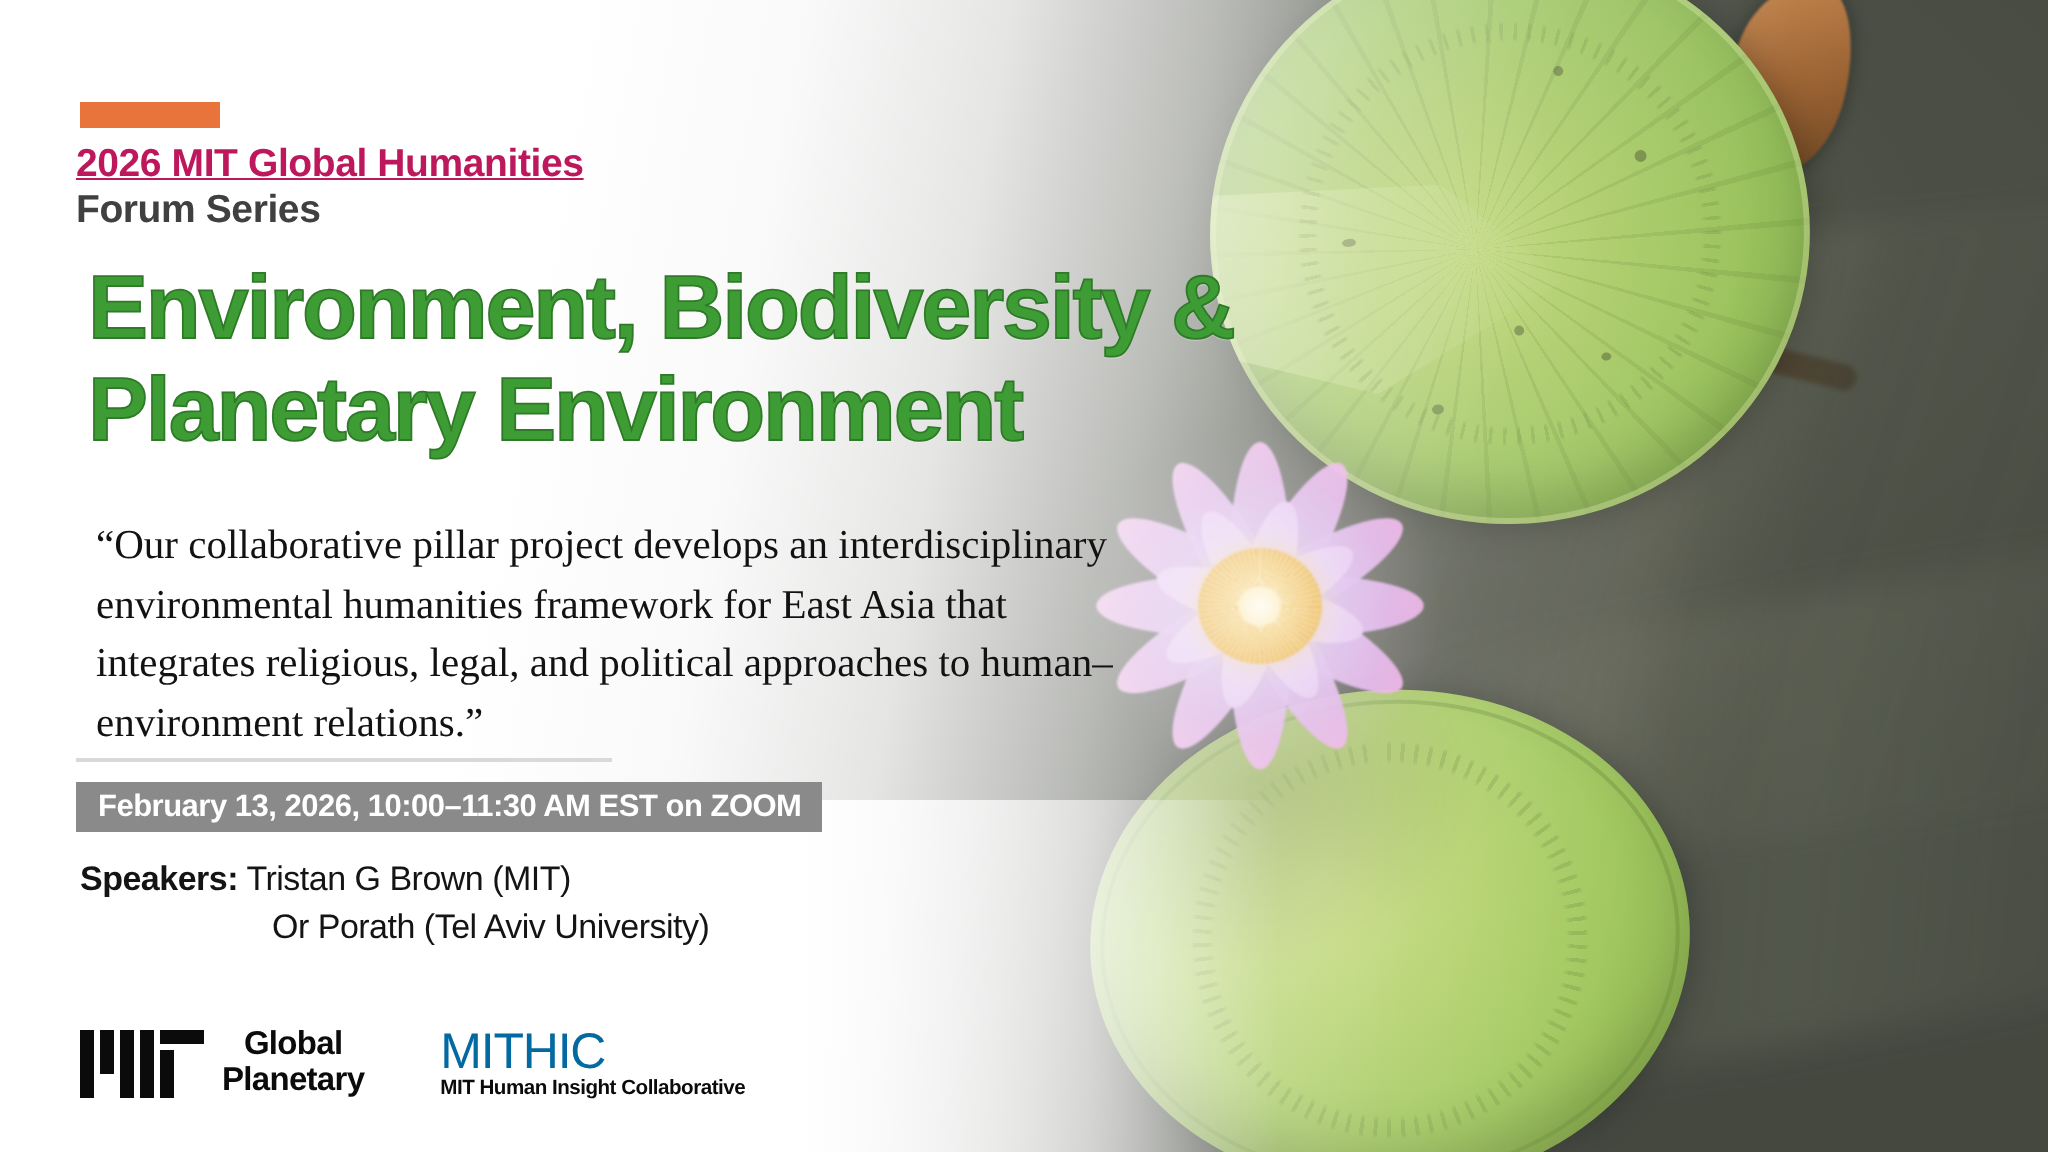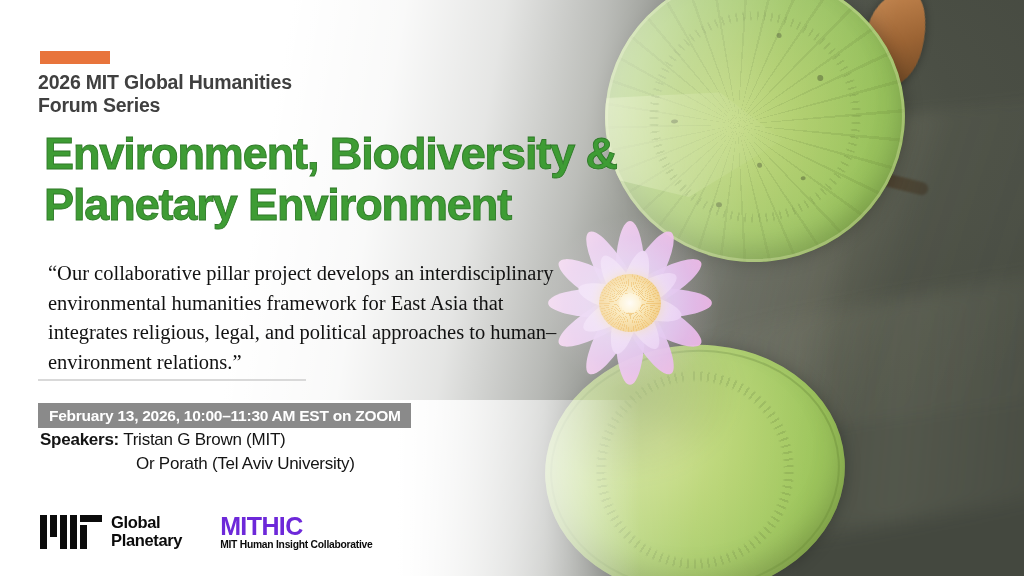--- a/index.html
+++ b/index.html
@@ -245,22 +245,23 @@
   }
   .eyebrow {
     position: absolute;
     left: 38px; top: 71px;
     line-height: 1.18;
   }
   .eyebrow-line1 {
     display: block;
     font-size: 19.5px;
     font-weight: bold;
-    color: #404040;
+    color: #be185d;
     letter-spacing: -0.2px;
+    text-decoration: underline;
   }
   .eyebrow-line2 {
     display: block;
     font-size: 19.5px;
     font-weight: bold;
     color: #404040;
     letter-spacing: -0.2px;
   }
   .headline {
     position: absolute;
@@ -289,21 +290,21 @@
 
   .divider {
     position: absolute;
     left: 38px; top: 379px;
     width: 268px; height: 2px;
     background: #d9d9d9;
   }
 
   .datebar {
     position: absolute;
-    left: 38px; top: 403px;
+    left: 38px; top: 391px;
     height: 25px;
     padding: 0 10px 0 11px;
     display: inline-flex;
     align-items: center;
     background: #8a8a8a;
     color: #ffffff;
     font-size: 15.5px;
     font-weight: bold;
     letter-spacing: -0.25px;
     white-space: nowrap;
@@ -334,28 +335,28 @@
     gap: 9px;
   }
   .mit-mark { display: block; }
   .mit-words {
     font-size: 16.5px;
     font-weight: bold;
     line-height: 1.08;
     color: #0b0b0b;
     letter-spacing: -0.35px;
   }
-  .mit-words span { display: block; }
+  .mit-words span { display: block; text-align: center; }
   .logo-mithic { line-height: 1; }
   .mithic-word {
     display: block;
     font-size: 25px;
-    font-weight: bold;
+    font-weight: normal;
     letter-spacing: -0.6px;
-    color: #6d28d9;
+    color: #0369a1;
   }
   .mithic-sub {
     display: block;
     font-size: 10.3px;
     font-weight: bold;
     letter-spacing: -0.25px;
     color: #0b0b0b;
     margin-top: 1px;
   }
 </style>

